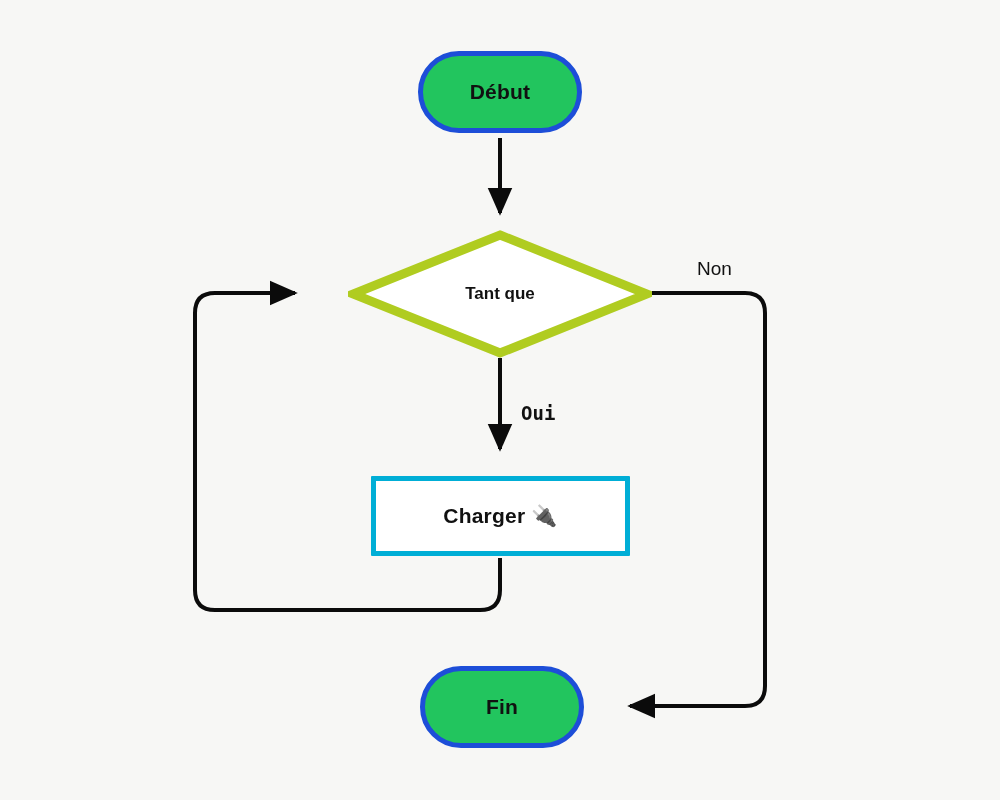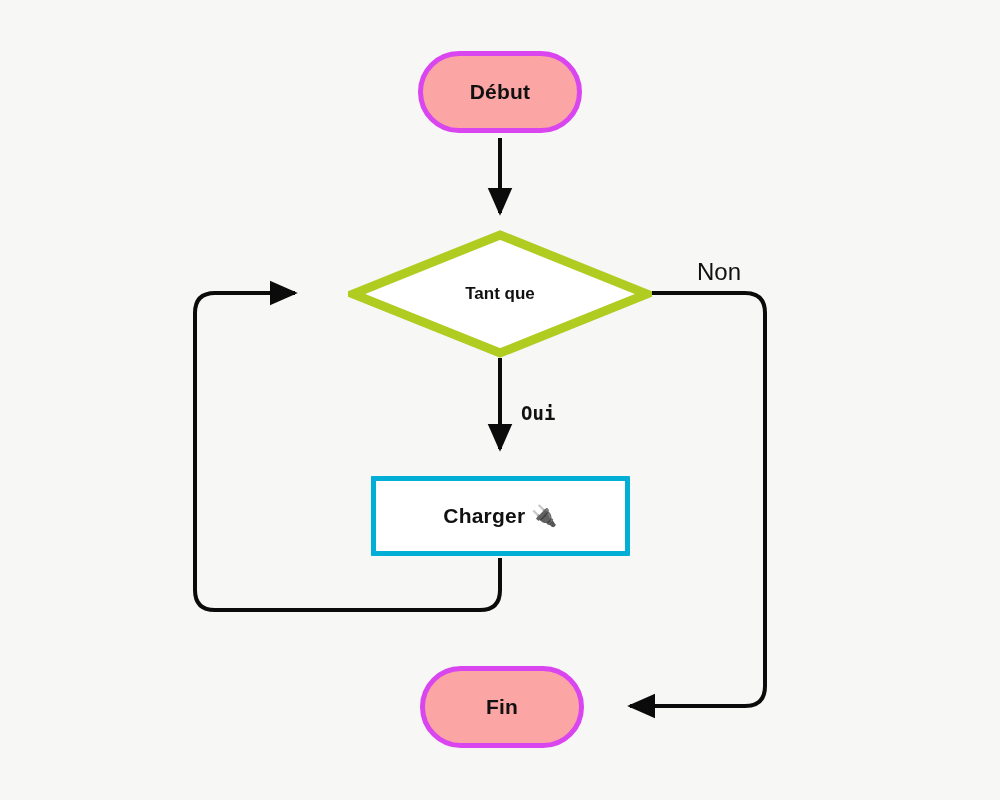--- a/index.html
+++ b/index.html
@@ -31,22 +31,22 @@
   .node {
     position: absolute;
     display: flex;
     align-items: center;
     justify-content: center;
     text-align: center;
   }
 
   
   .terminator {
-    background: #fca5a5;
-    border: 5px solid #d946ef;
+    background: #22c55e;
+    border: 5px solid #1d4ed8;
     border-radius: 999px;
   }
   .terminator .node-label {
     font-size: 21px;
     font-weight: bold;
     color: #111111;
     letter-spacing: 0.2px;
   }
 
   
@@ -101,21 +101,21 @@
     color: #111111;
     white-space: nowrap;
   }
   .edge-label.mono {
     font-family: "DejaVu Sans Mono", monospace;
     font-size: 19px;
     font-weight: bold;
   }
   .edge-label.sans {
     font-family: "Liberation Sans", sans-serif;
-    font-size: 24px;
+    font-size: 19px;
   }
 </style>
 </head>
 <body>
 
 <div id="canvas">
 
   <svg id="edges" viewBox="0 0 1000 800">
     <defs>
       <marker id="arrow-end" viewBox="0 0 10 10" refX="9" refY="5" markerWidth="7" markerHeight="7" orient="auto-start-reverse">

